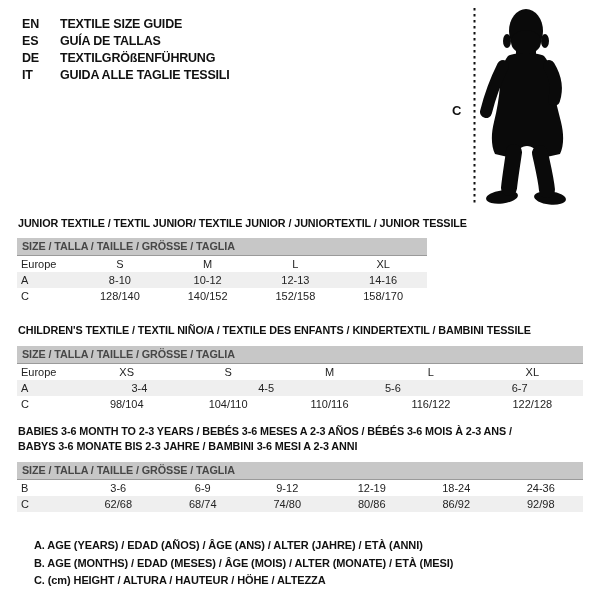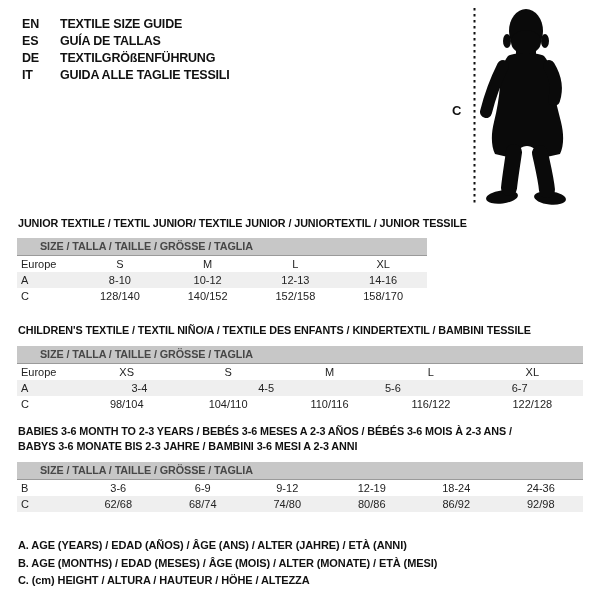--- a/index.html
+++ b/index.html
@@ -13,28 +13,28 @@
   .lang-code{width:38px;}
   
   .figure-box{position:absolute;left:470px;top:0;width:130px;height:210px;}
   .figure-label{position:absolute;left:452px;top:103px;font-weight:bold;font-size:13px;color:#111;}
   
   .sec-title{position:absolute;left:18px;font-weight:bold;font-size:10.8px;line-height:14.5px;letter-spacing:-0.1px;color:#101010;}
   
   .tbl{position:absolute;left:17px;}
   .w410{width:410px;}
   .w566{width:566px;}
-  .size-bar{height:17px;line-height:17px;background:#c7c7c7;color:#474747;font-size:10.8px;font-weight:bold;letter-spacing:-0.1px;padding-left:23px;border-bottom:1px solid #9a9a9a;}
+  .size-bar{height:17px;line-height:17px;background:#c7c7c7;color:#474747;font-size:10.8px;font-weight:bold;letter-spacing:-0.1px;padding-left:5px;border-bottom:1px solid #9a9a9a;}
   .t-row{display:flex;height:16px;line-height:16px;font-size:11px;color:#232323;}
   .t-row .lbl{width:55px;padding-left:4px;text-align:left;}
   .t-row .val{flex:1;text-align:center;}
   .shaded{background:#efefef;}
   
   .legend{position:absolute;left:18px;top:537px;}
-  .legend-line{height:17.5px;line-height:17.5px;font-weight:bold;font-size:11px;letter-spacing:-0.1px;color:#111;}
+  .legend-line{height:17.5px;line-height:17.5px;font-weight:bold;font-size:11px;letter-spacing:-0.1px;color:#111;margin-left:16px;}
 </style>
 </head>
 <body>
 
 <div class="page">
 
   <div class="lang-block">
     <div class="lang-row">
       <span class="lang-code">EN</span>
       <span>TEXTILE SIZE GUIDE</span>

